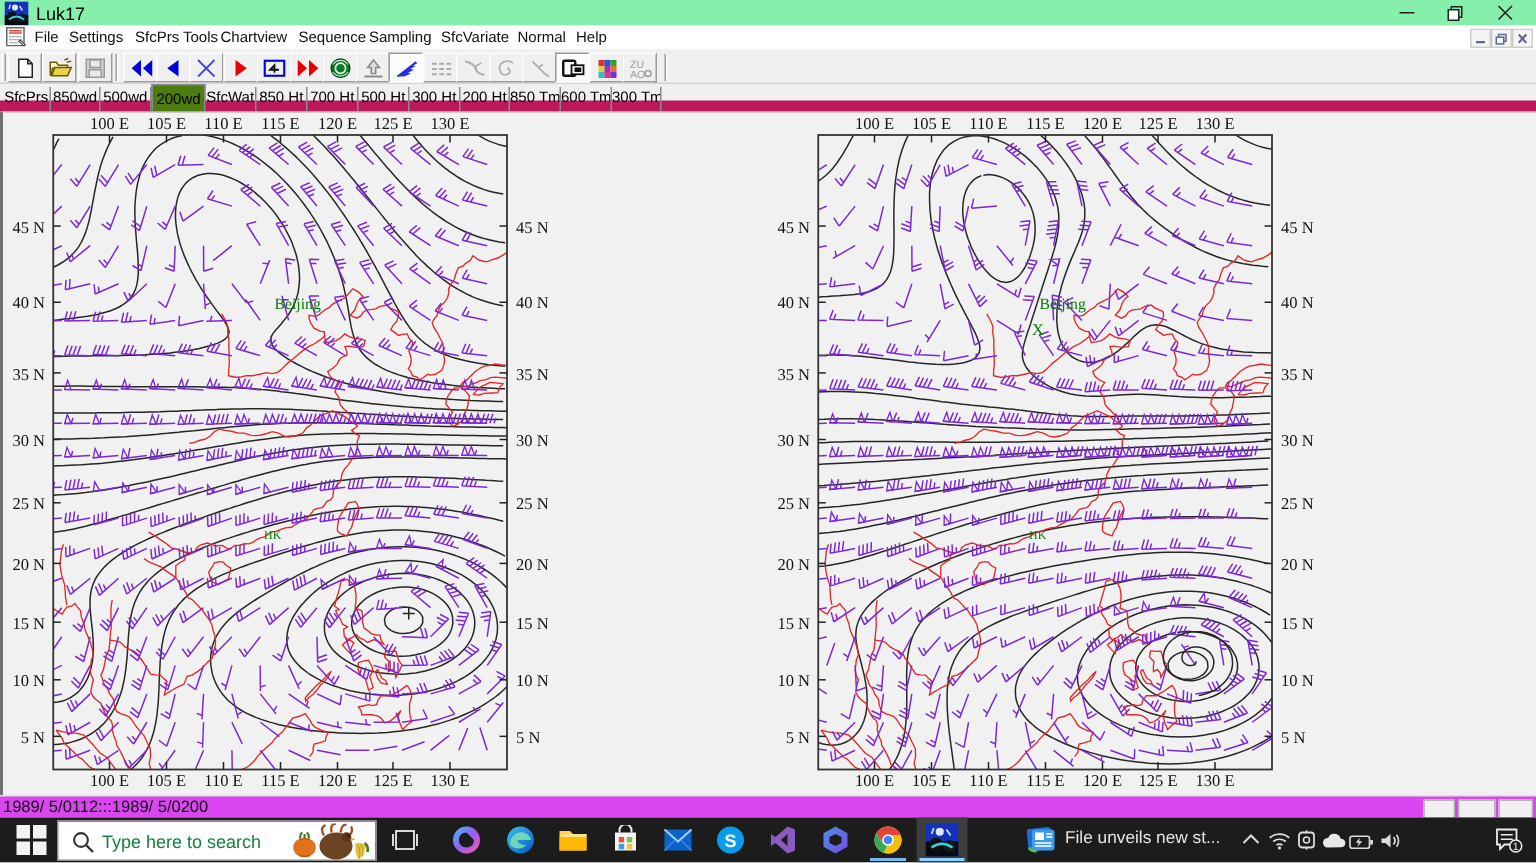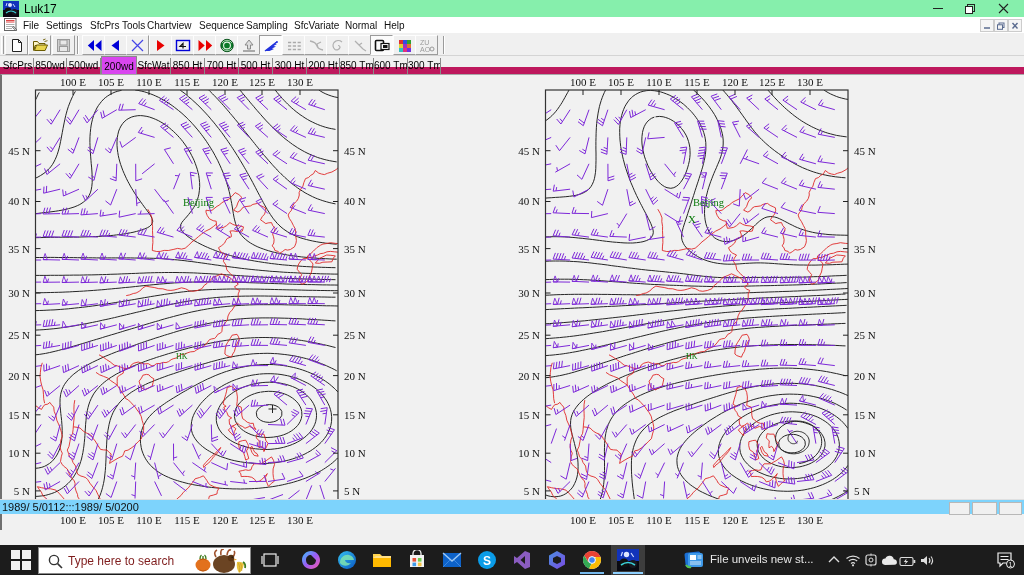--- a/index.html
+++ b/index.html
@@ -15,32 +15,32 @@
   border:1px solid #f0f0f0}
 .tb.raised{border-top:1px solid #fdfdfd;border-left:1px solid #fdfdfd;
   border-right:1px solid #9b9b9b;border-bottom:1px solid #9b9b9b}
 .tb.pressed{background:#fbfbfb;border-top:1px solid #9b9b9b;border-left:1px solid #9b9b9b;
   border-right:1px solid #fdfdfd;border-bottom:1px solid #fdfdfd}
 .tb svg{position:absolute;left:3px;top:2px}
 #tabbar{position:absolute;left:0;top:56px;width:1024px;height:18px;background:#f0f0f0;
   border-bottom:7px solid #be185d}
 .tab{position:absolute;top:2px;height:16px;font-size:10px;color:#000;text-align:center;
   border-right:1px solid #8a8a8a;padding-top:2px;white-space:nowrap;overflow:hidden}
-.tab.sel{background:#d946ef;border:1px solid #8a8a8a;border-bottom:none;top:0;height:18px;
+.tab.sel{background:#4d7c0f;border:1px solid #8a8a8a;border-bottom:none;top:0;height:18px;
   padding-top:4px;z-index:2}
 #client{position:absolute;left:0;top:74px;width:1024px;height:456px;background:#f1f1f1;
   border-left:2px solid #707070;border-top:1px solid #a8a8a8}
-#statusbar{position:absolute;left:0;top:499px;width:1024px;height:15px;background:#7dd3fc;
+#statusbar{position:absolute;left:0;top:530px;width:1024px;height:15px;background:#d946ef;
   border-top:1px solid #e0e0e0;font-size:11px;color:#111}
 #statusbar .st{position:absolute;left:2px;top:1px}
 .pane{position:absolute;top:2px;height:13px;border:1px solid #b8b8b8;background:#f0f0f0}
 #taskbar{position:absolute;left:0;top:545px;width:1024px;height:30px;background:#1c1c1c}
 #search{position:absolute;left:38px;top:547px;width:213px;height:27px;background:#fff;
   border:1px solid #8a8a8a}
-#search .stx{position:absolute;left:29px;top:6px;font-size:12px;color:#7f1d1d}
+#search .stx{position:absolute;left:29px;top:6px;font-size:12px;color:#15803d}
 #clock{position:absolute;left:925px;top:576px;width:72px;height:26px;color:#fff;
   font-size:11px;text-align:center;line-height:13px}
 .underline{position:absolute;top:572px;height:2px;background:#76b9ed}
 </style>
 </head>
 <body>
 <div id="titlebar">
   <svg width="16" height="16" style="position:absolute;left:3px;top:1px">
     <rect width="16" height="16" fill="#1133bb"></rect>
     <rect y="9" width="16" height="7" fill="#0a0a12"></rect>

